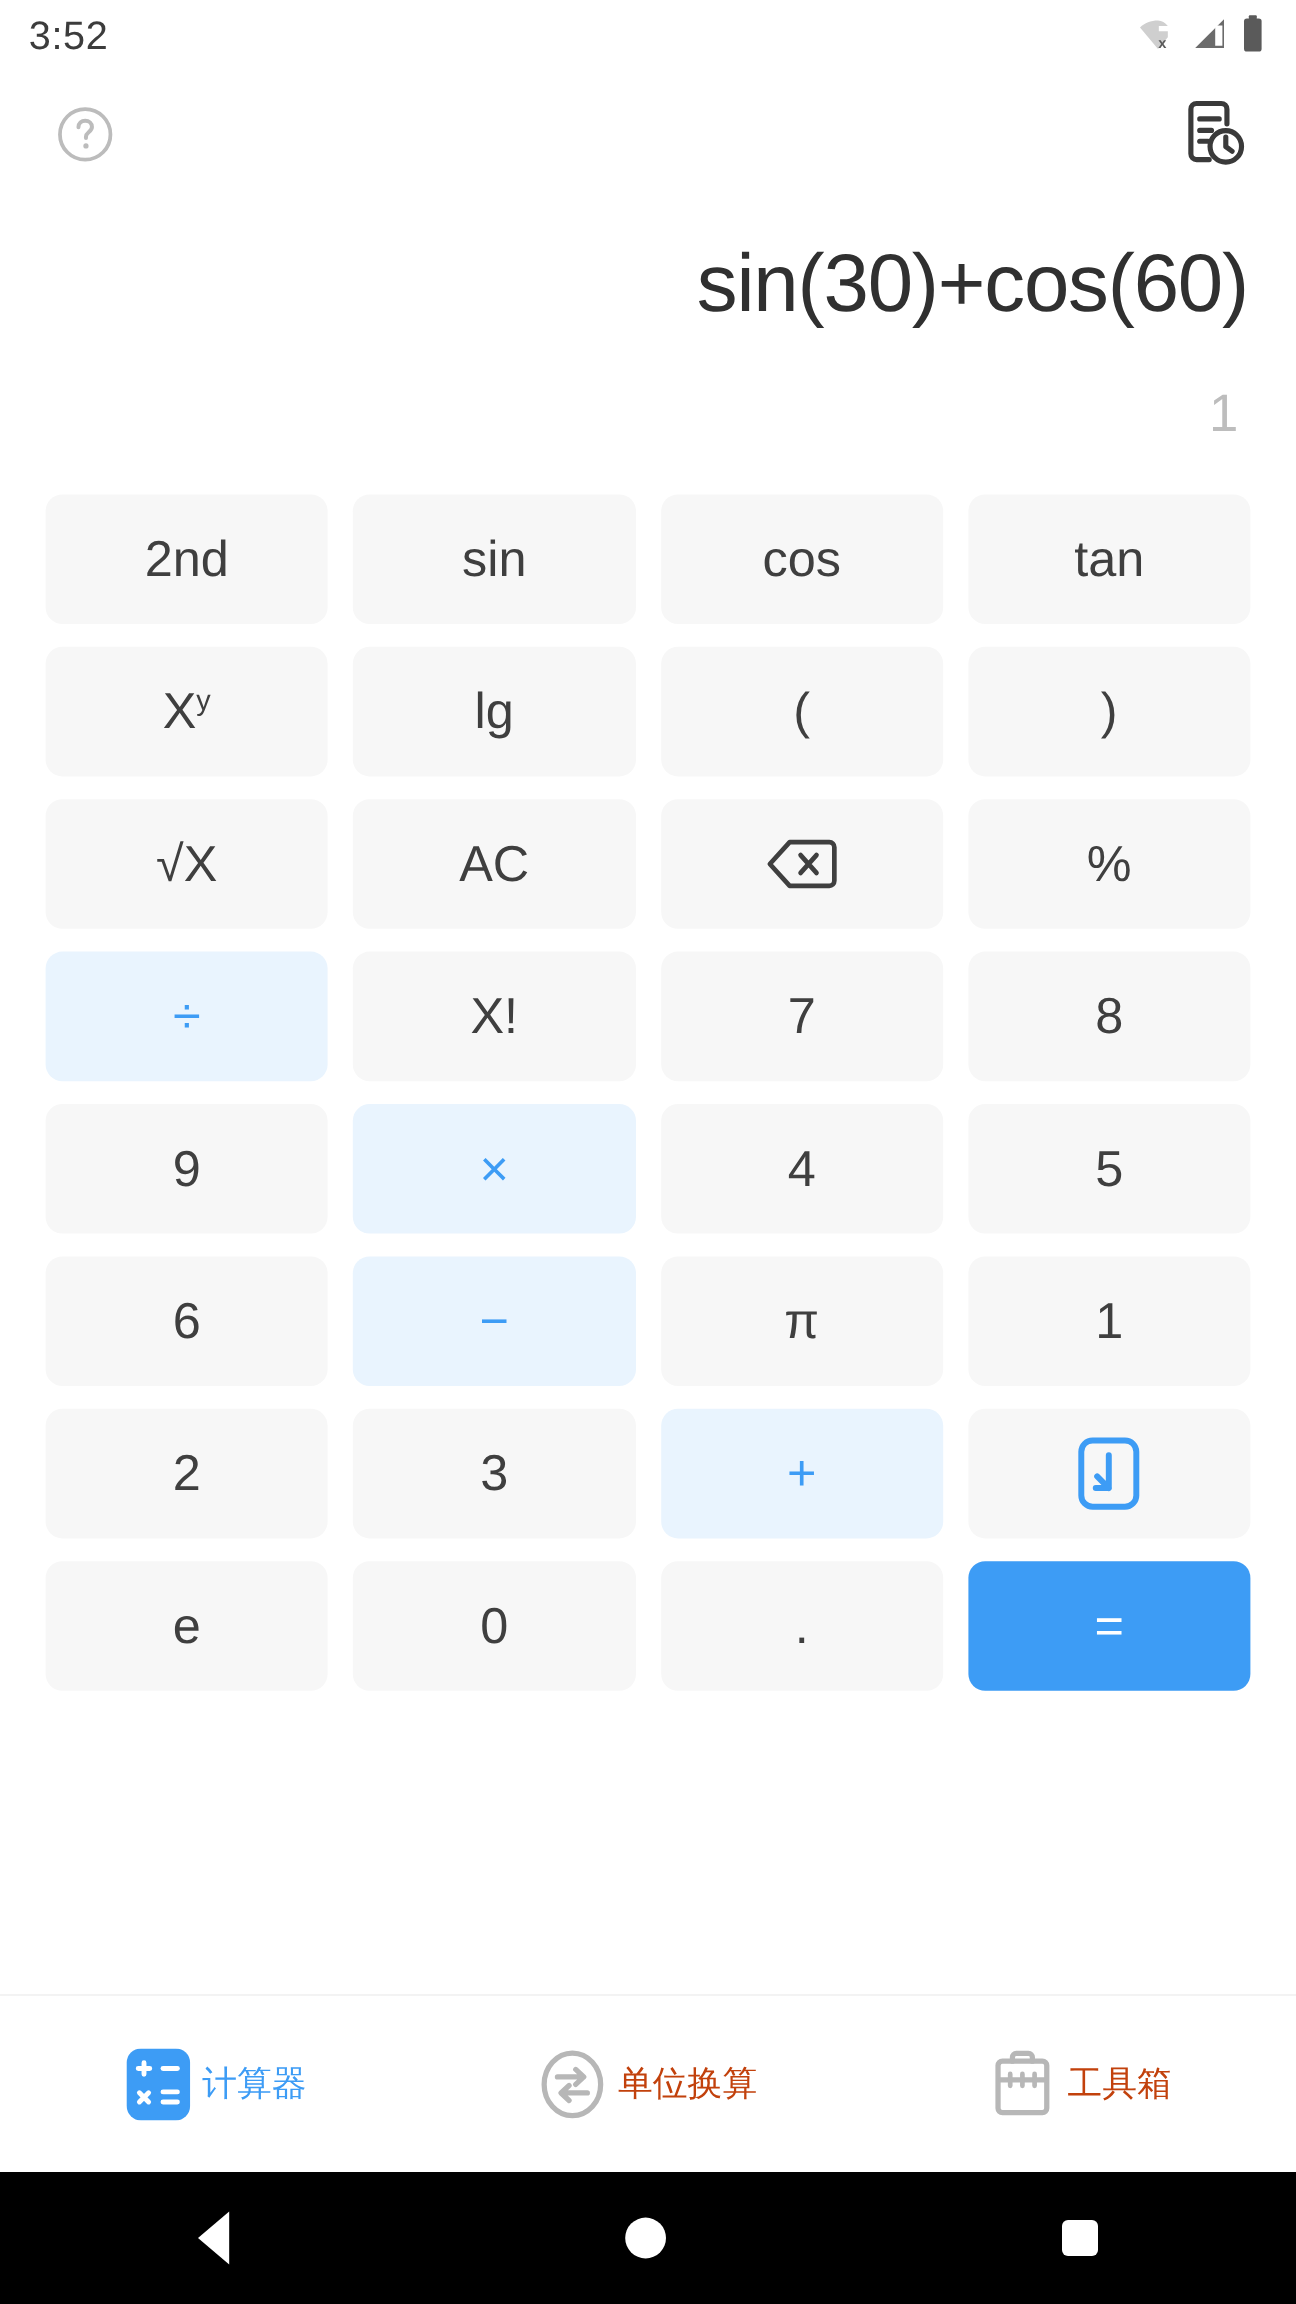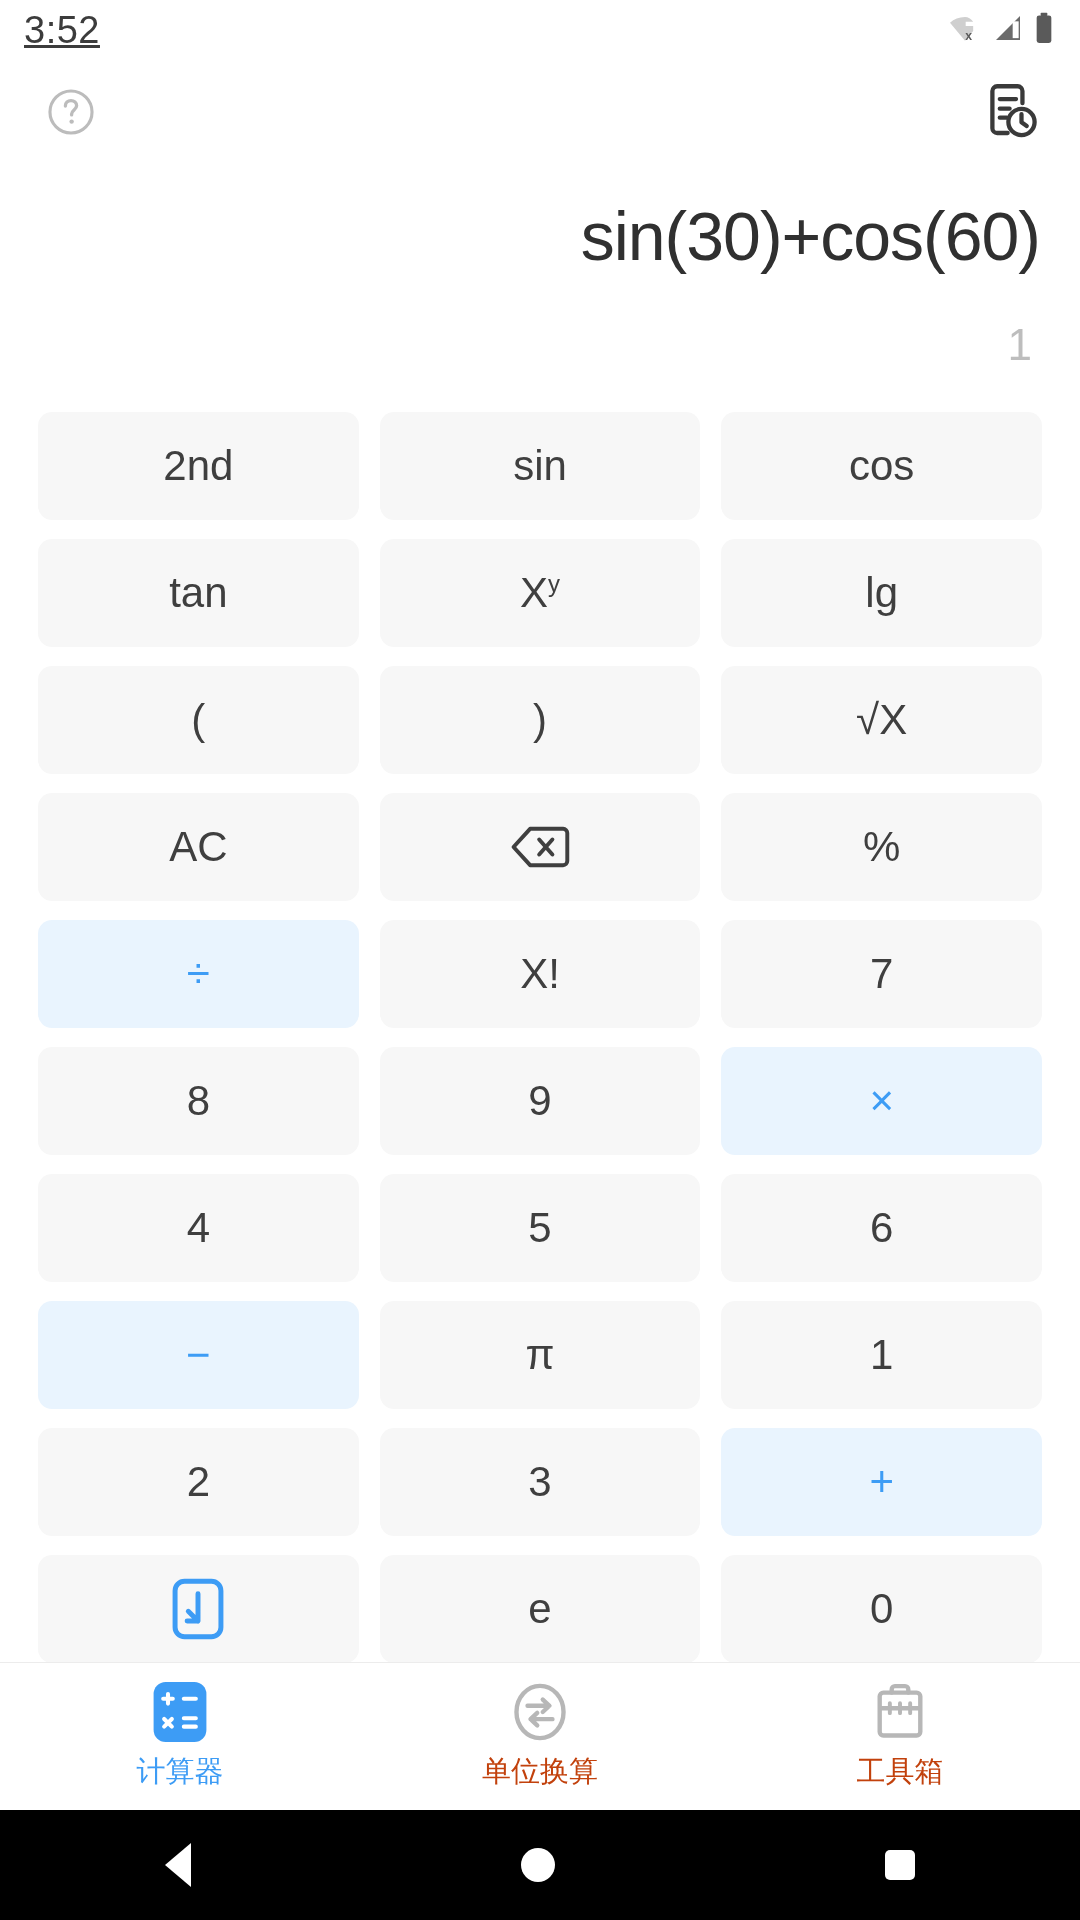--- a/index.html
+++ b/index.html
@@ -10,21 +10,21 @@
     overflow:hidden;
     position:relative;
   }
 
   
   .statusbar {
     height:60px;
     display:flex; align-items:center; justify-content:space-between;
     padding:0 26px 0 24px;
   }
-  .status-time { font-size:38px; color:#3c3c3c; letter-spacing:.5px;text-decoration:underline; }
+  .status-time { font-size:33px; color:#3c3c3c; letter-spacing:.5px; }
   .status-icons { display:flex; align-items:center; gap:10px; }
 
   
   .toolbar {
     height:108px;
     display:flex; align-items:center; justify-content:space-between;
     padding:0 38px 0 46px;
   }
   .icon-btn { display:flex; align-items:center; justify-content:center; }
 
@@ -47,21 +47,21 @@
     padding-top:46px;
     padding-right:8px;
     min-height:60px;
   }
 
   
   .keypad {
     margin-top:42px;
     padding:0 38px;
     display:grid;
-    grid-template-columns:repeat(3, 1fr);
+    grid-template-columns:repeat(4, 1fr);
     grid-auto-rows:108px;
     gap:19px 21px;
   }
   .key {
     background:#f7f7f7;
     border-radius:14px;
     display:flex; align-items:center; justify-content:center;
     font-size:42px;
     color:#3f3f3f;
     user-select:none;
@@ -81,21 +81,21 @@
     position:absolute;
     left:0; right:0;
     bottom:110px;
     height:148px;
     background:#ffffff;
     border-top:1px solid #ececec;
     display:flex;
   }
   .navitem {
     flex:1;
-    display:flex; flex-direction:column;
+    display:flex; flex-direction:row;
     align-items:center; justify-content:center;
     gap:10px;
   }
   .navlabel { font-size:29px; color:#c2410c; }
   .navitem.active .navlabel { color:#3d9cf5; }
 
   
   .androidnav {
     position:absolute;
     left:0; right:0; bottom:0;

